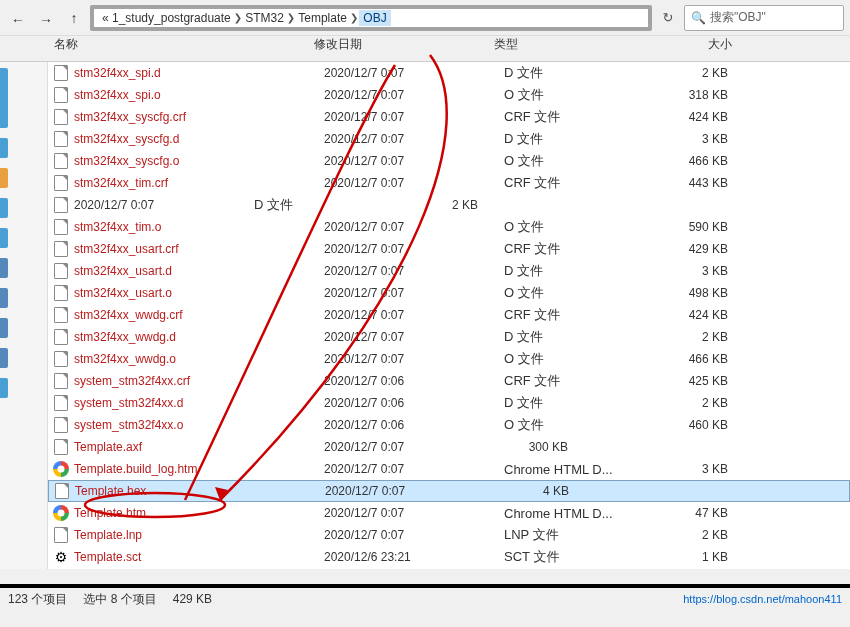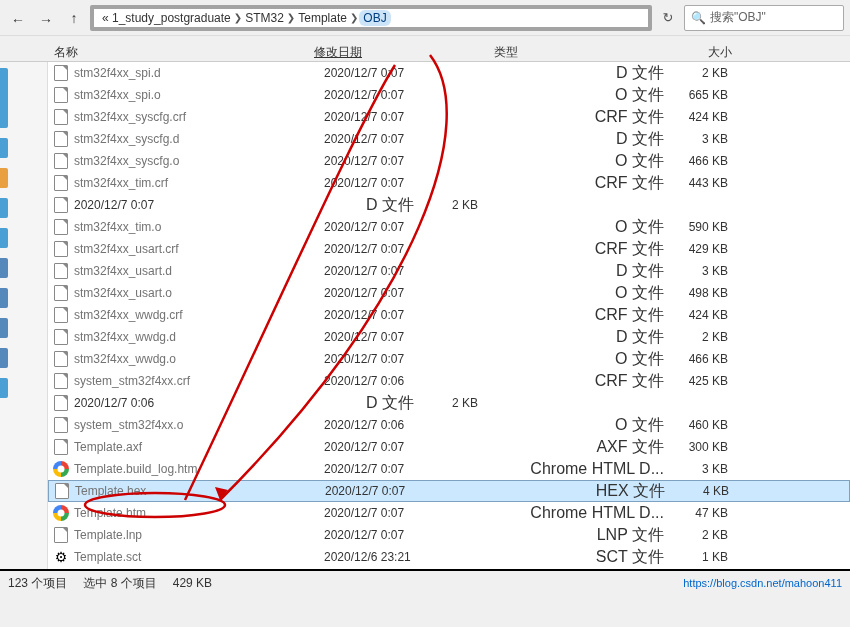--- a/index.html
+++ b/index.html
@@ -52,21 +52,21 @@
     .path-segment {
       color: #333;
       cursor: pointer;
       padding: 0 2px;
     }
 
     .path-active {
       background: #cce4f7;
       color: #003f80;
       padding: 1px 4px;
-      border-radius: 6px;
+      border-radius: 0;
     }
 
     .refresh-btn {
       width: 24px;
       height: 24px;
       border: none;
       background: transparent;
       cursor: pointer;
       display: flex;
       align-items: center;
@@ -84,36 +84,36 @@
       padding: 2px 6px;
       height: 26px;
       width: 160px;
       font-size: 12px;
       color: #666;
     }
 
     
     .column-headers {
       display: flex;
-      align-items: flex-end;
+      align-items: flex-start;
       background: #f0f0f0;
       height: 26px;
       border-bottom: 1px solid #ccc;
       padding: 0 0 0 48px;
     }
 
     .col-header {
       font-size: 12px;
       color: #333;
       padding: 0 6px;
       cursor: pointer;
     }
 
     .col-name { flex: 0 0 260px; }
-    .col-date { flex: 0 0 180px; text-decoration: underline; }
+    .col-date { flex: 0 0 180px; }
     .col-type { flex: 0 0 160px; }
     .col-size { flex: 0 0 100px; text-align: right; padding-right: 16px; }
 
     
     .main-container {
       display: flex;
       height: calc(627px - 32px - 36px - 26px - 26px);
     }
 
     
@@ -166,61 +166,61 @@
       flex-shrink: 0;
       display: flex;
       align-items: center;
       justify-content: center;
       font-size: 13px;
     }
 
     .file-name {
       flex: 0 0 250px;
       font-size: 12px;
-      color: #737373;
+      color: #b91c1c;
       white-space: nowrap;
       overflow: hidden;
       text-overflow: ellipsis;
     }
 
     .file-date {
       flex: 0 0 180px;
       font-size: 12px;
       color: #333;
     }
 
     .file-type {
       flex: 0 0 160px;
-      font-size: 16px;
+      font-size: 13px;
       color: #333;
       white-space: nowrap;
       overflow: hidden;
       text-overflow: ellipsis;
-      text-align: right;
     }
 
     .file-size {
       flex: 0 0 80px;
       font-size: 12px;
       color: #333;
       text-align: right;
       padding-right: 16px;
     }
 
     
     .status-bar {
       height: 26px;
       background: #f0f0f0;
-      border-top: 2px solid #000000;
+      border-top: 4px solid #000000;
       display: flex;
       align-items: center;
       padding: 0 8px;
       font-size: 12px;
       color: #333;
       gap: 16px;
+      margin-top: 15px;
     }
 
     .status-right {
       margin-left: auto;
       color: #0066cc;
       font-size: 11px;
     }
 
     
     .annotation-overlay {
@@ -324,21 +324,21 @@
       </div>
       <div class="file-row">
         <div class="file-icon">
           <div style="width: 14px; height: 16px; background: white; border: 1px solid rgb(136, 136, 136); border-radius: 1px; position: relative; flex-shrink: 0;">
             <div style="position: absolute; top: 0px; right: 0px; width: 4px; height: 4px; background: rgb(136, 136, 136); clip-path: polygon(0px 0px, 100% 100%, 100% 0px);"></div>
           </div>
         </div>
         <span class="file-name">stm32f4xx_spi.o</span>
         <span class="file-date">2020/12/7 0:07</span>
         <span class="file-type">O 文件</span>
-        <span class="file-size">665 KB</span>
+        <span class="file-size">318 KB</span>
       </div>
       <div class="file-row">
         <div class="file-icon">
           <div style="width: 14px; height: 16px; background: white; border: 1px solid rgb(136, 136, 136); border-radius: 1px; position: relative; flex-shrink: 0;">
             <div style="position: absolute; top: 0px; right: 0px; width: 4px; height: 4px; background: rgb(136, 136, 136); clip-path: polygon(0px 0px, 100% 100%, 100% 0px);"></div>
           </div>
         </div>
         <span class="file-name">stm32f4xx_syscfg.crf</span>
         <span class="file-date">2020/12/7 0:07</span>
         <span class="file-type">CRF 文件</span>
@@ -474,20 +474,21 @@
         <span class="file-date">2020/12/7 0:06</span>
         <span class="file-type">CRF 文件</span>
         <span class="file-size">425 KB</span>
       </div>
       <div class="file-row">
         <div class="file-icon">
           <div style="width: 14px; height: 16px; background: white; border: 1px solid rgb(136, 136, 136); border-radius: 1px; position: relative; flex-shrink: 0;">
             <div style="position: absolute; top: 0px; right: 0px; width: 4px; height: 4px; background: rgb(136, 136, 136); clip-path: polygon(0px 0px, 100% 100%, 100% 0px);"></div>
           </div>
         </div>
+        <span class="file-name">system_stm32f4xx.d</span>
         <span class="file-date">2020/12/7 0:06</span>
         <span class="file-type">D 文件</span>
         <span class="file-size">2 KB</span>
       </div>
       <div class="file-row">
         <div class="file-icon">
           <div style="width: 14px; height: 16px; background: white; border: 1px solid rgb(136, 136, 136); border-radius: 1px; position: relative; flex-shrink: 0;">
             <div style="position: absolute; top: 0px; right: 0px; width: 4px; height: 4px; background: rgb(136, 136, 136); clip-path: polygon(0px 0px, 100% 100%, 100% 0px);"></div>
           </div>
         </div>
@@ -497,41 +498,39 @@
         <span class="file-size">460 KB</span>
       </div>
       <div class="file-row">
         <div class="file-icon">
           <div style="width: 14px; height: 16px; background: white; border: 1px solid rgb(136, 136, 136); border-radius: 1px; position: relative; flex-shrink: 0;">
             <div style="position: absolute; top: 0px; right: 0px; width: 4px; height: 4px; background: rgb(136, 136, 136); clip-path: polygon(0px 0px, 100% 100%, 100% 0px);"></div>
           </div>
         </div>
         <span class="file-name">Template.axf</span>
         <span class="file-date">2020/12/7 0:07</span>
-        <span class="file-type">AXF 文件</span>
         <span class="file-size">300 KB</span>
       </div>
       <div class="file-row">
         <div class="file-icon">
           <div class="chrome-icon"></div>
         </div>
         <span class="file-name">Template.build_log.htm</span>
         <span class="file-date">2020/12/7 0:07</span>
         <span class="file-type">Chrome HTML D...</span>
         <span class="file-size">3 KB</span>
       </div>
       <div class="file-row selected">
         <div class="file-icon">
           <div style="width: 14px; height: 16px; background: white; border: 1px solid rgb(136, 136, 136); border-radius: 1px; position: relative; flex-shrink: 0;">
             <div style="position: absolute; top: 0px; right: 0px; width: 4px; height: 4px; background: rgb(136, 136, 136); clip-path: polygon(0px 0px, 100% 100%, 100% 0px);"></div>
           </div>
         </div>
         <span class="file-name">Template.hex</span>
         <span class="file-date">2020/12/7 0:07</span>
-        <span class="file-type">HEX 文件</span>
         <span class="file-size">4 KB</span>
       </div>
       <div class="file-row">
         <div class="file-icon">
           <div class="chrome-icon"></div>
         </div>
         <span class="file-name">Template.htm</span>
         <span class="file-date">2020/12/7 0:07</span>
         <span class="file-type">Chrome HTML D...</span>
         <span class="file-size">47 KB</span>

